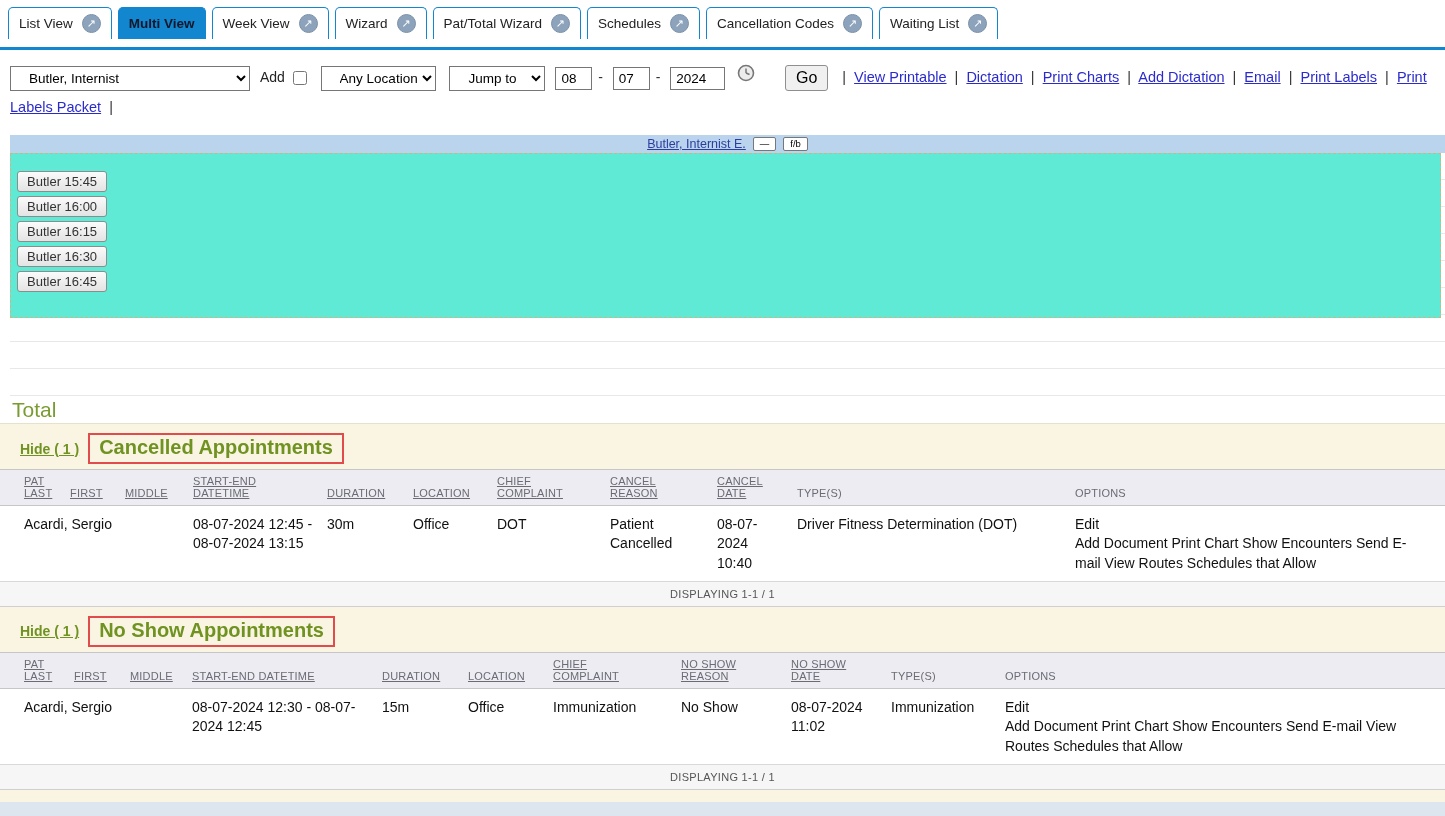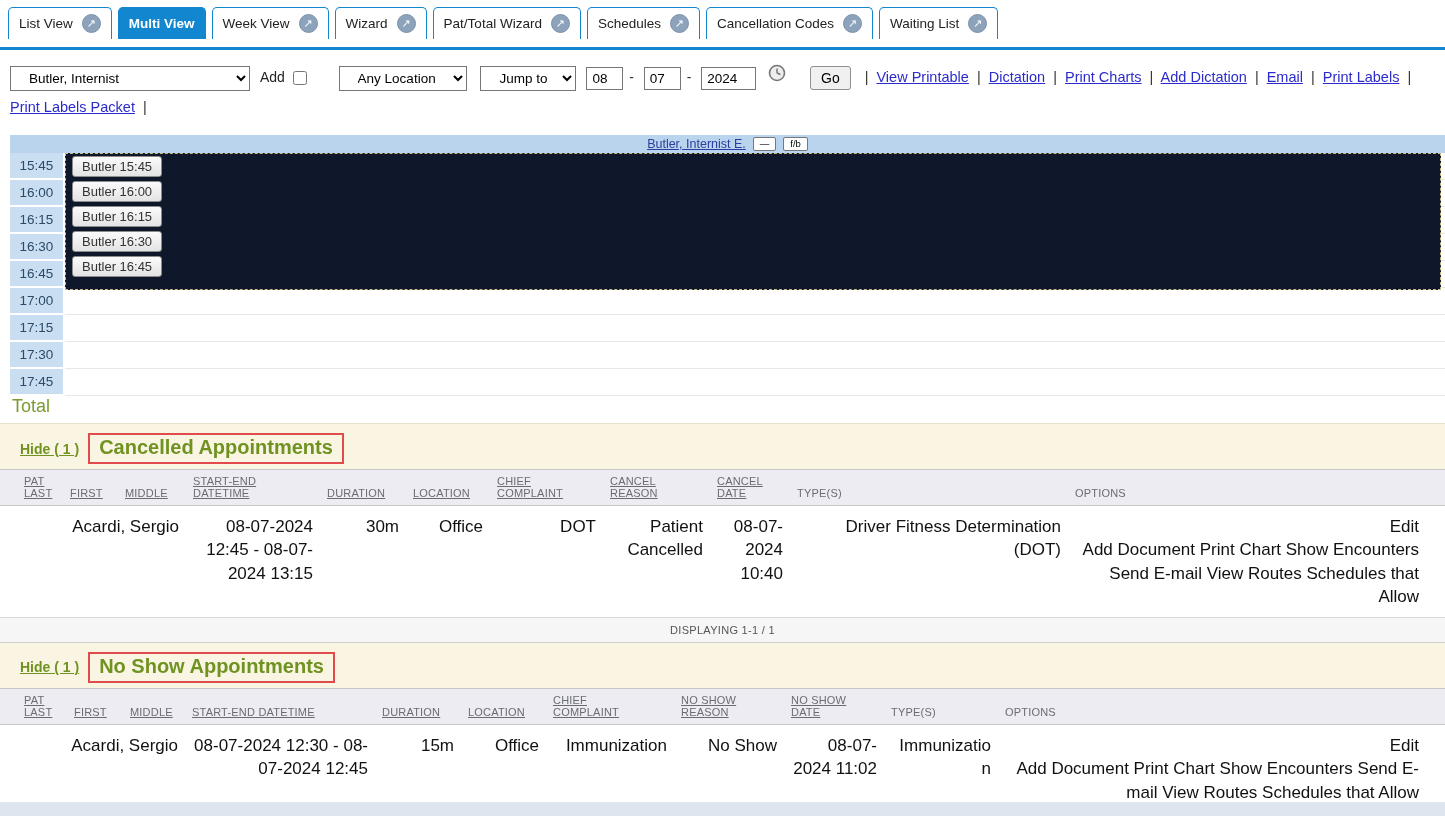--- a/index.html
+++ b/index.html
@@ -20,51 +20,51 @@
     border-bottom: 3px solid #1386d0;
     background: #fff;
   }
   .tab {
     display: inline-flex; align-items: center; gap: 9px;
     border: 1px solid #1386d0; border-bottom: none;
     border-radius: 5px 5px 0 0;
     background: #fff; padding: 5px 10px;
     font-size: 13.5px; height: 32px; cursor: pointer; white-space: nowrap;
   }
-  .tab.active { background: #1386d0; color: #ffffff; font-weight: bold; }
+  .tab.active { background: #1386d0; color: #0f172a; font-weight: bold; }
   .tab-icon {
     width: 19px; height: 19px; border-radius: 50%;
     background: #8da3bb; border: 1px solid #7b91a9;
     color: #fff; display: inline-flex; align-items: center; justify-content: center;
     font-size: 11px; line-height: 1;
   }
 
   
   .toolbar { padding: 12px 10px 4px 10px; line-height: 30px; }
   .toolbar select, .toolbar input, .toolbar button { vertical-align: middle; }
   .toolbar select {
     font-size: 13.5px; height: 25px; border: 1px solid #767676; background: #fff;
     font-family: "Liberation Sans", sans-serif;
     padding-left: 14px;
   }
   .provider-select { width: 240px; }
-  .location-select { width: 128px; margin-left: 28px; }
+  .location-select { width: 115px; margin-left: 10px; }
   .jump-select { width: 96px; margin-left: 10px; }
   .add-wrap { margin-left: 6px; font-size: 14px; }
   .add-wrap input { margin-left: 4px; width: 14px; height: 14px; }
   .date-input {
     width: 37px; height: 23px; border: 1px solid #767676; padding: 0 5px;
     font-size: 13.5px; margin-left: 6px; font-family: "Liberation Sans", sans-serif;
   }
   .date-input.year { width: 55px; }
   .dsep { margin-left: 2px; color: #333; }
   .clock-btn { display: inline-block; margin: 0 4px 0 8px; cursor: pointer; }
   .go-btn {
     border: 1px solid #8f8f8f; background: #f0f0f0; padding: 3px 10px;
-    font-size: 14px; border-radius: 3px; margin: 0 6px 0 16px; cursor: pointer;
+    font-size: 16px; border-radius: 3px; margin: 0 6px 0 22px; cursor: pointer;
     font-family: "Liberation Sans", sans-serif;
   }
   .links { font-size: 14.5px; }
   .links a { color: #2b2bcc; text-decoration: underline; }
   .sep { color: #333; margin: 0 4px; }
 
   
   .schedule { margin: 9px 0 0 10px; }
   .sched-header {
     background: #b9d4ec; height: 18px;
@@ -81,34 +81,34 @@
   .time-col { width: 55px; }
   .time-cell {
     height: 27px; background: #c9def1;
     border-bottom: 2px solid #fff; border-right: 2px solid #fff;
     display: flex; align-items: center; justify-content: center;
     font-size: 13.5px; color: #2b4a68;
   }
   .prov-col { flex: 1; position: relative; }
   .prov-row { height: 27px; border-bottom: 1px solid #e8e8e8; }
   .yellow-block {
-    position: absolute; top: 0; left: 0; right: 4px; height: 137px;
-    background: #0f172a; border: 1px dashed #c5ba83;
-    padding: 2px 0 0 6px; z-index: 2;
+    position: absolute; top: 0; left: 0; right: 4px; height: 165px;
+    background: #5eead4; border: 1px dashed #c5ba83;
+    padding: 17px 0 0 6px; z-index: 2;
   }
   .slot-btn {
     display: block; margin-bottom: 4px;
     background: linear-gradient(#fbfbfb, #e3e3e3);
     border: 1px solid #8c8c8c; border-radius: 3px;
     font-size: 13px; padding: 2px 9px; color: #333; cursor: pointer;
     font-family: "Liberation Sans", sans-serif;
   }
   .total-row {
-    position: relative; height: 27px; display: flex; align-items: flex-start;
-    font-size: 18px; color: #7a9b31;
+    position: relative; height: 27px; display: flex; align-items: center;
+    font-size: 21px; color: #7a9b31;
   }
   .total-label { padding-left: 2px; z-index: 1; }
   .total-value { position: absolute; left: 0; right: 0; text-align: center; }
 
   
   .sections { background: #f9f5e2; border-top: 1px solid #e6e1ca; padding-bottom: 30px; }
   .section-head { padding: 9px 8px 5px 20px; display: flex; align-items: center; gap: 9px; }
   .hide-link { color: #6f9221; font-weight: bold; text-decoration: underline; font-size: 14px; }
   .section-title {
     border: 2px solid #e14b4b; color: #6f9221; font-weight: bold;
@@ -120,22 +120,22 @@
     font-size: 11px; color: #6b6b75; font-weight: normal; text-align: left;
     vertical-align: bottom; padding: 5px 6px 6px 6px;
     text-transform: uppercase; letter-spacing: .2px;
     border-top: 1px solid #c6c6c6; border-bottom: 1px solid #c6c6c6;
   }
   .appt-table th.sortable span { text-decoration: underline; cursor: pointer; }
   .thw { display: inline-block; }
   .w40 { max-width: 42px; } .w50 { max-width: 52px; } .w60 { max-width: 62px; }
   .w70 { max-width: 74px; } .w80 { max-width: 86px; }
   .appt-table td {
-    font-size: 17px; color: #111; padding: 9px 8px 8px 6px;
-    vertical-align: top; line-height: 1.38; overflow-wrap: break-word; text-align: right;
+    font-size: 14px; color: #111; padding: 9px 8px 8px 6px;
+    vertical-align: top; line-height: 1.38; overflow-wrap: break-word;
   }
   .first-col { padding-left: 24px !important; }
   .options-cell { padding-right: 26px !important; }
   .opt { color: #111; text-decoration: none; }
   .displaying {
     background: #f6f6f6; border-top: 1px solid #d9d9d9; border-bottom: 1px solid #cfcfcf;
     text-align: center; font-size: 11px; color: #555; padding: 6px 0;
     text-transform: uppercase; letter-spacing: .3px;
   }
   .bottom-strip {
@@ -226,31 +226,20 @@
   </span>
 </div>
 
 <div class="schedule">
   <div class="sched-header">
     <a>Butler, Internist E.</a>
     <button class="mini-btn">—</button>
     <button class="fb-btn">f/b</button>
   </div>
   <div class="sched-body">
-    <div class="time-col">
-      <div class="time-cell">15:45</div>
-      <div class="time-cell">16:00</div>
-      <div class="time-cell">16:15</div>
-      <div class="time-cell">16:30</div>
-      <div class="time-cell">16:45</div>
-      <div class="time-cell">17:00</div>
-      <div class="time-cell">17:15</div>
-      <div class="time-cell">17:30</div>
-      <div class="time-cell">17:45</div>
-    </div>
     <div class="prov-col">
       <div class="prov-row"></div>
       <div class="prov-row"></div>
       <div class="prov-row"></div>
       <div class="prov-row"></div>
       <div class="prov-row"></div>
       <div class="prov-row"></div>
       <div class="prov-row"></div>
       <div class="prov-row"></div>
       <div class="prov-row"></div>

